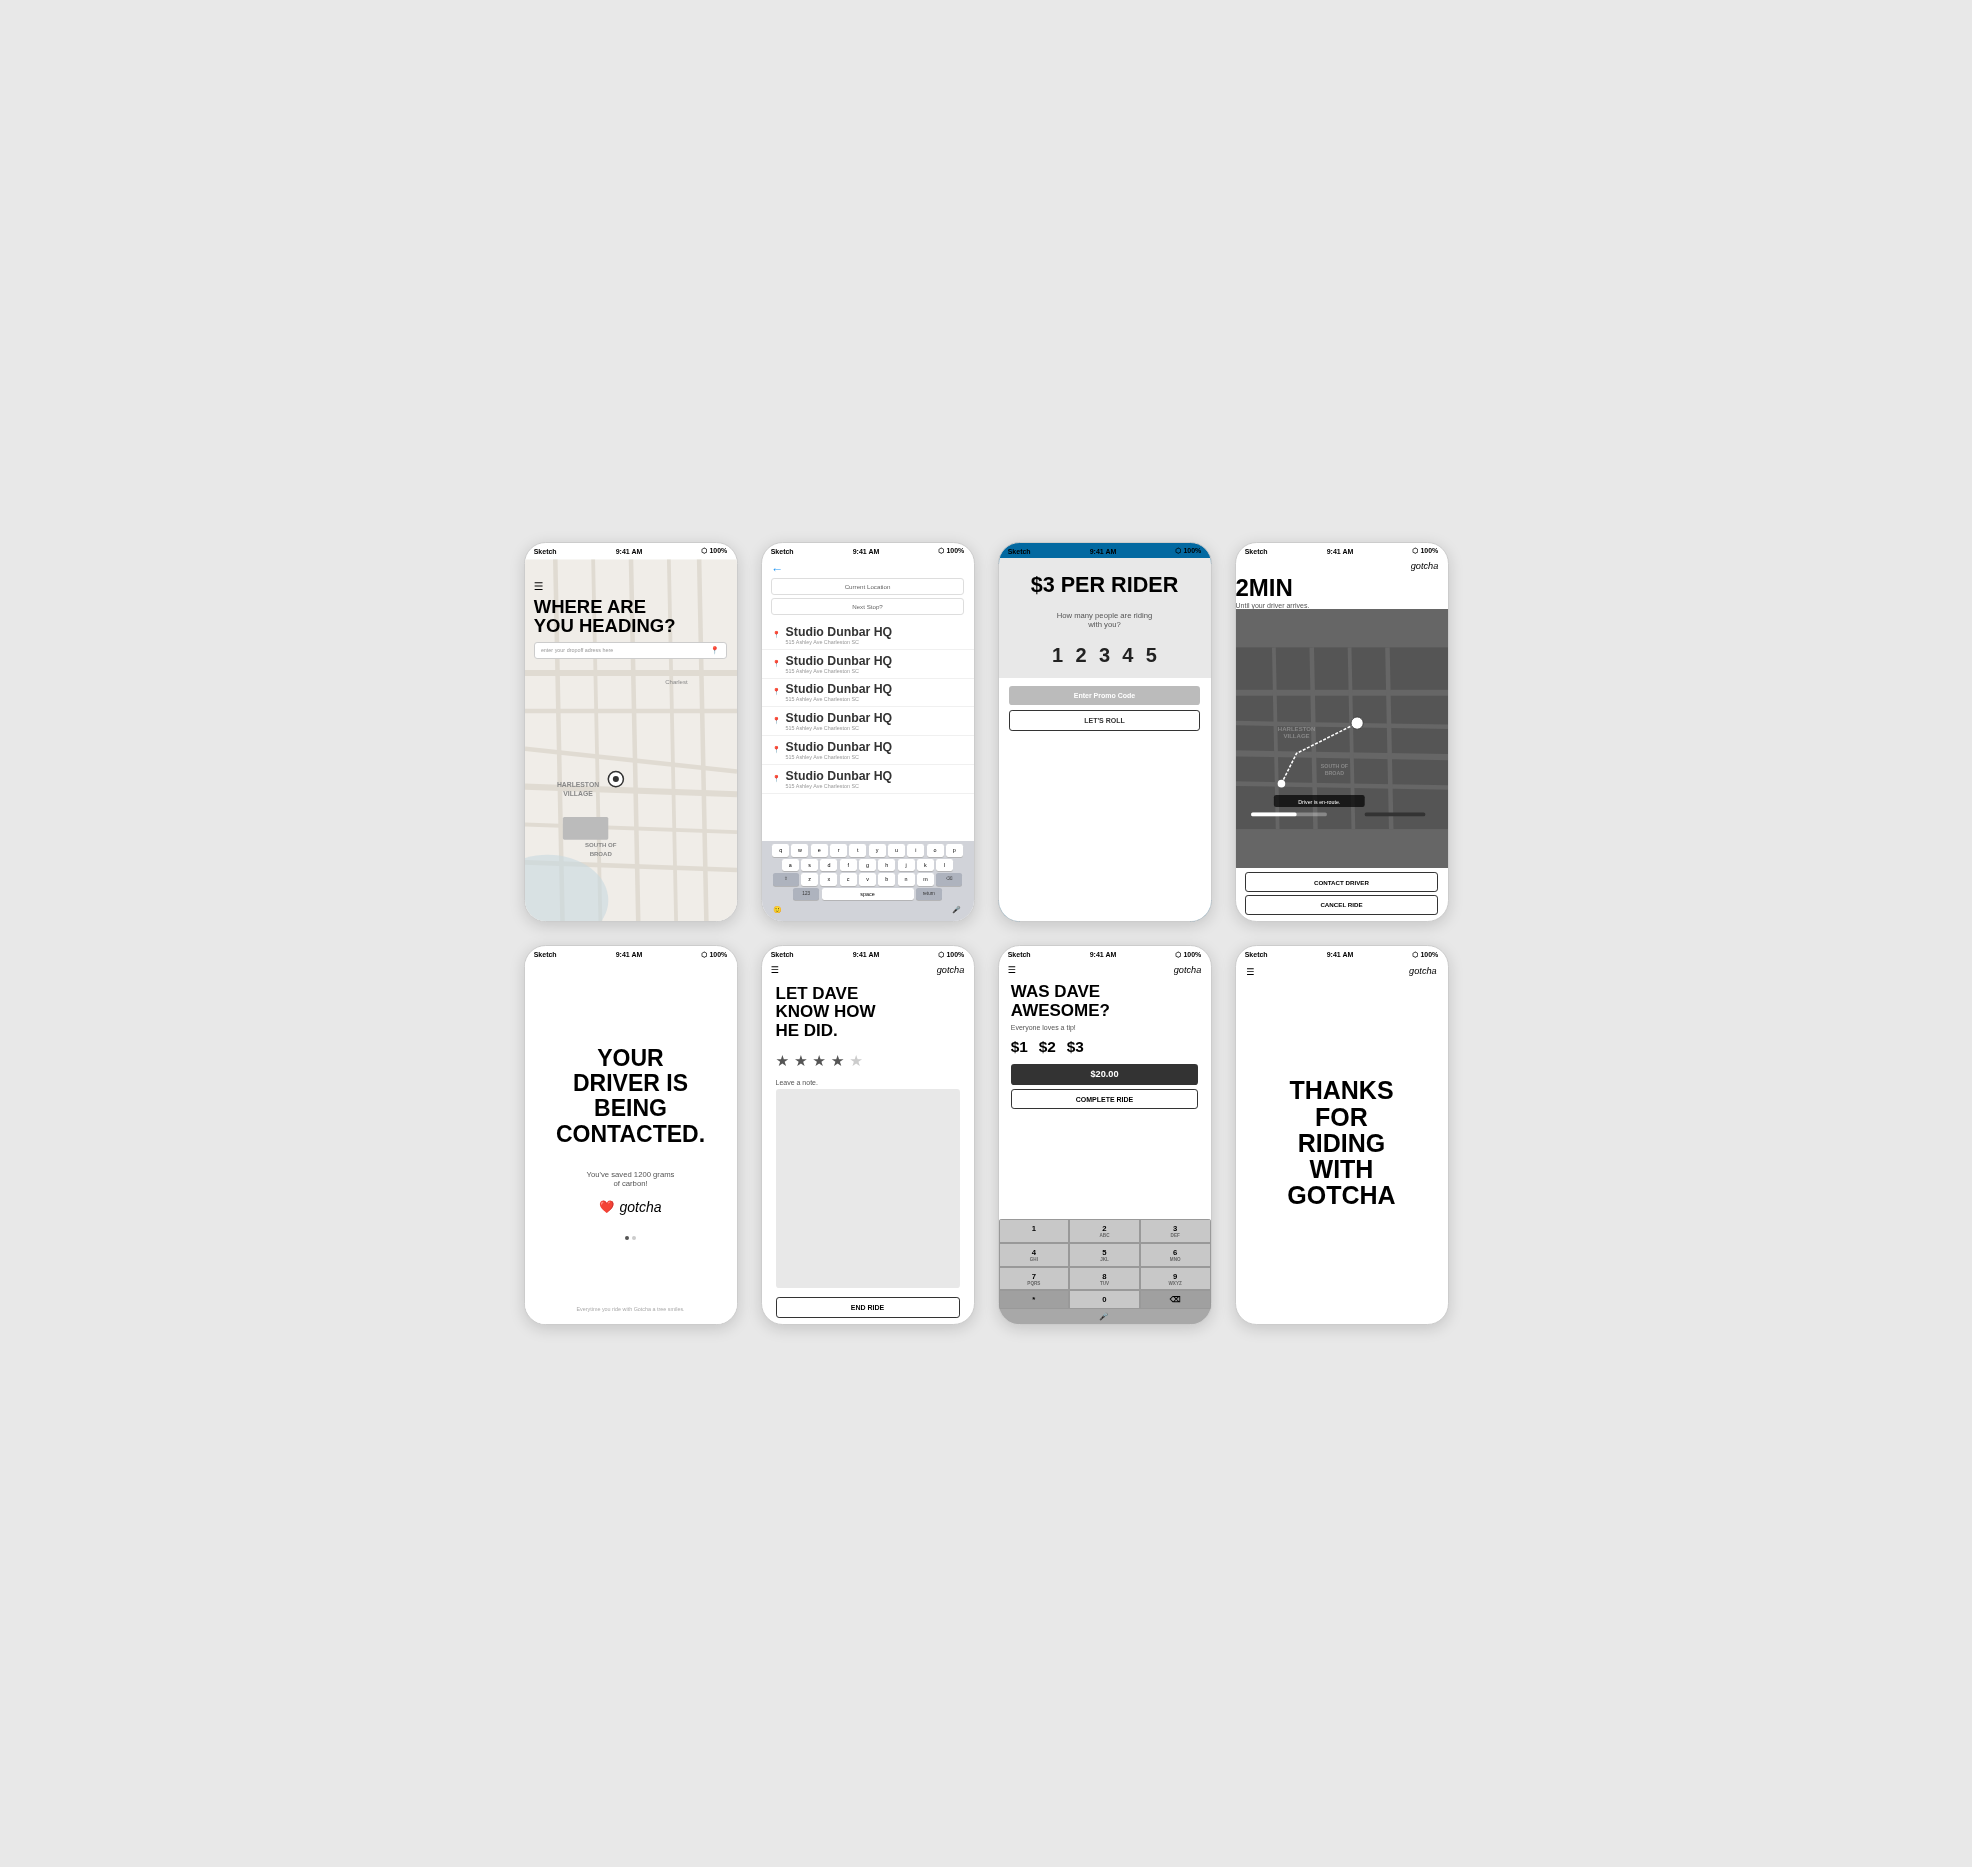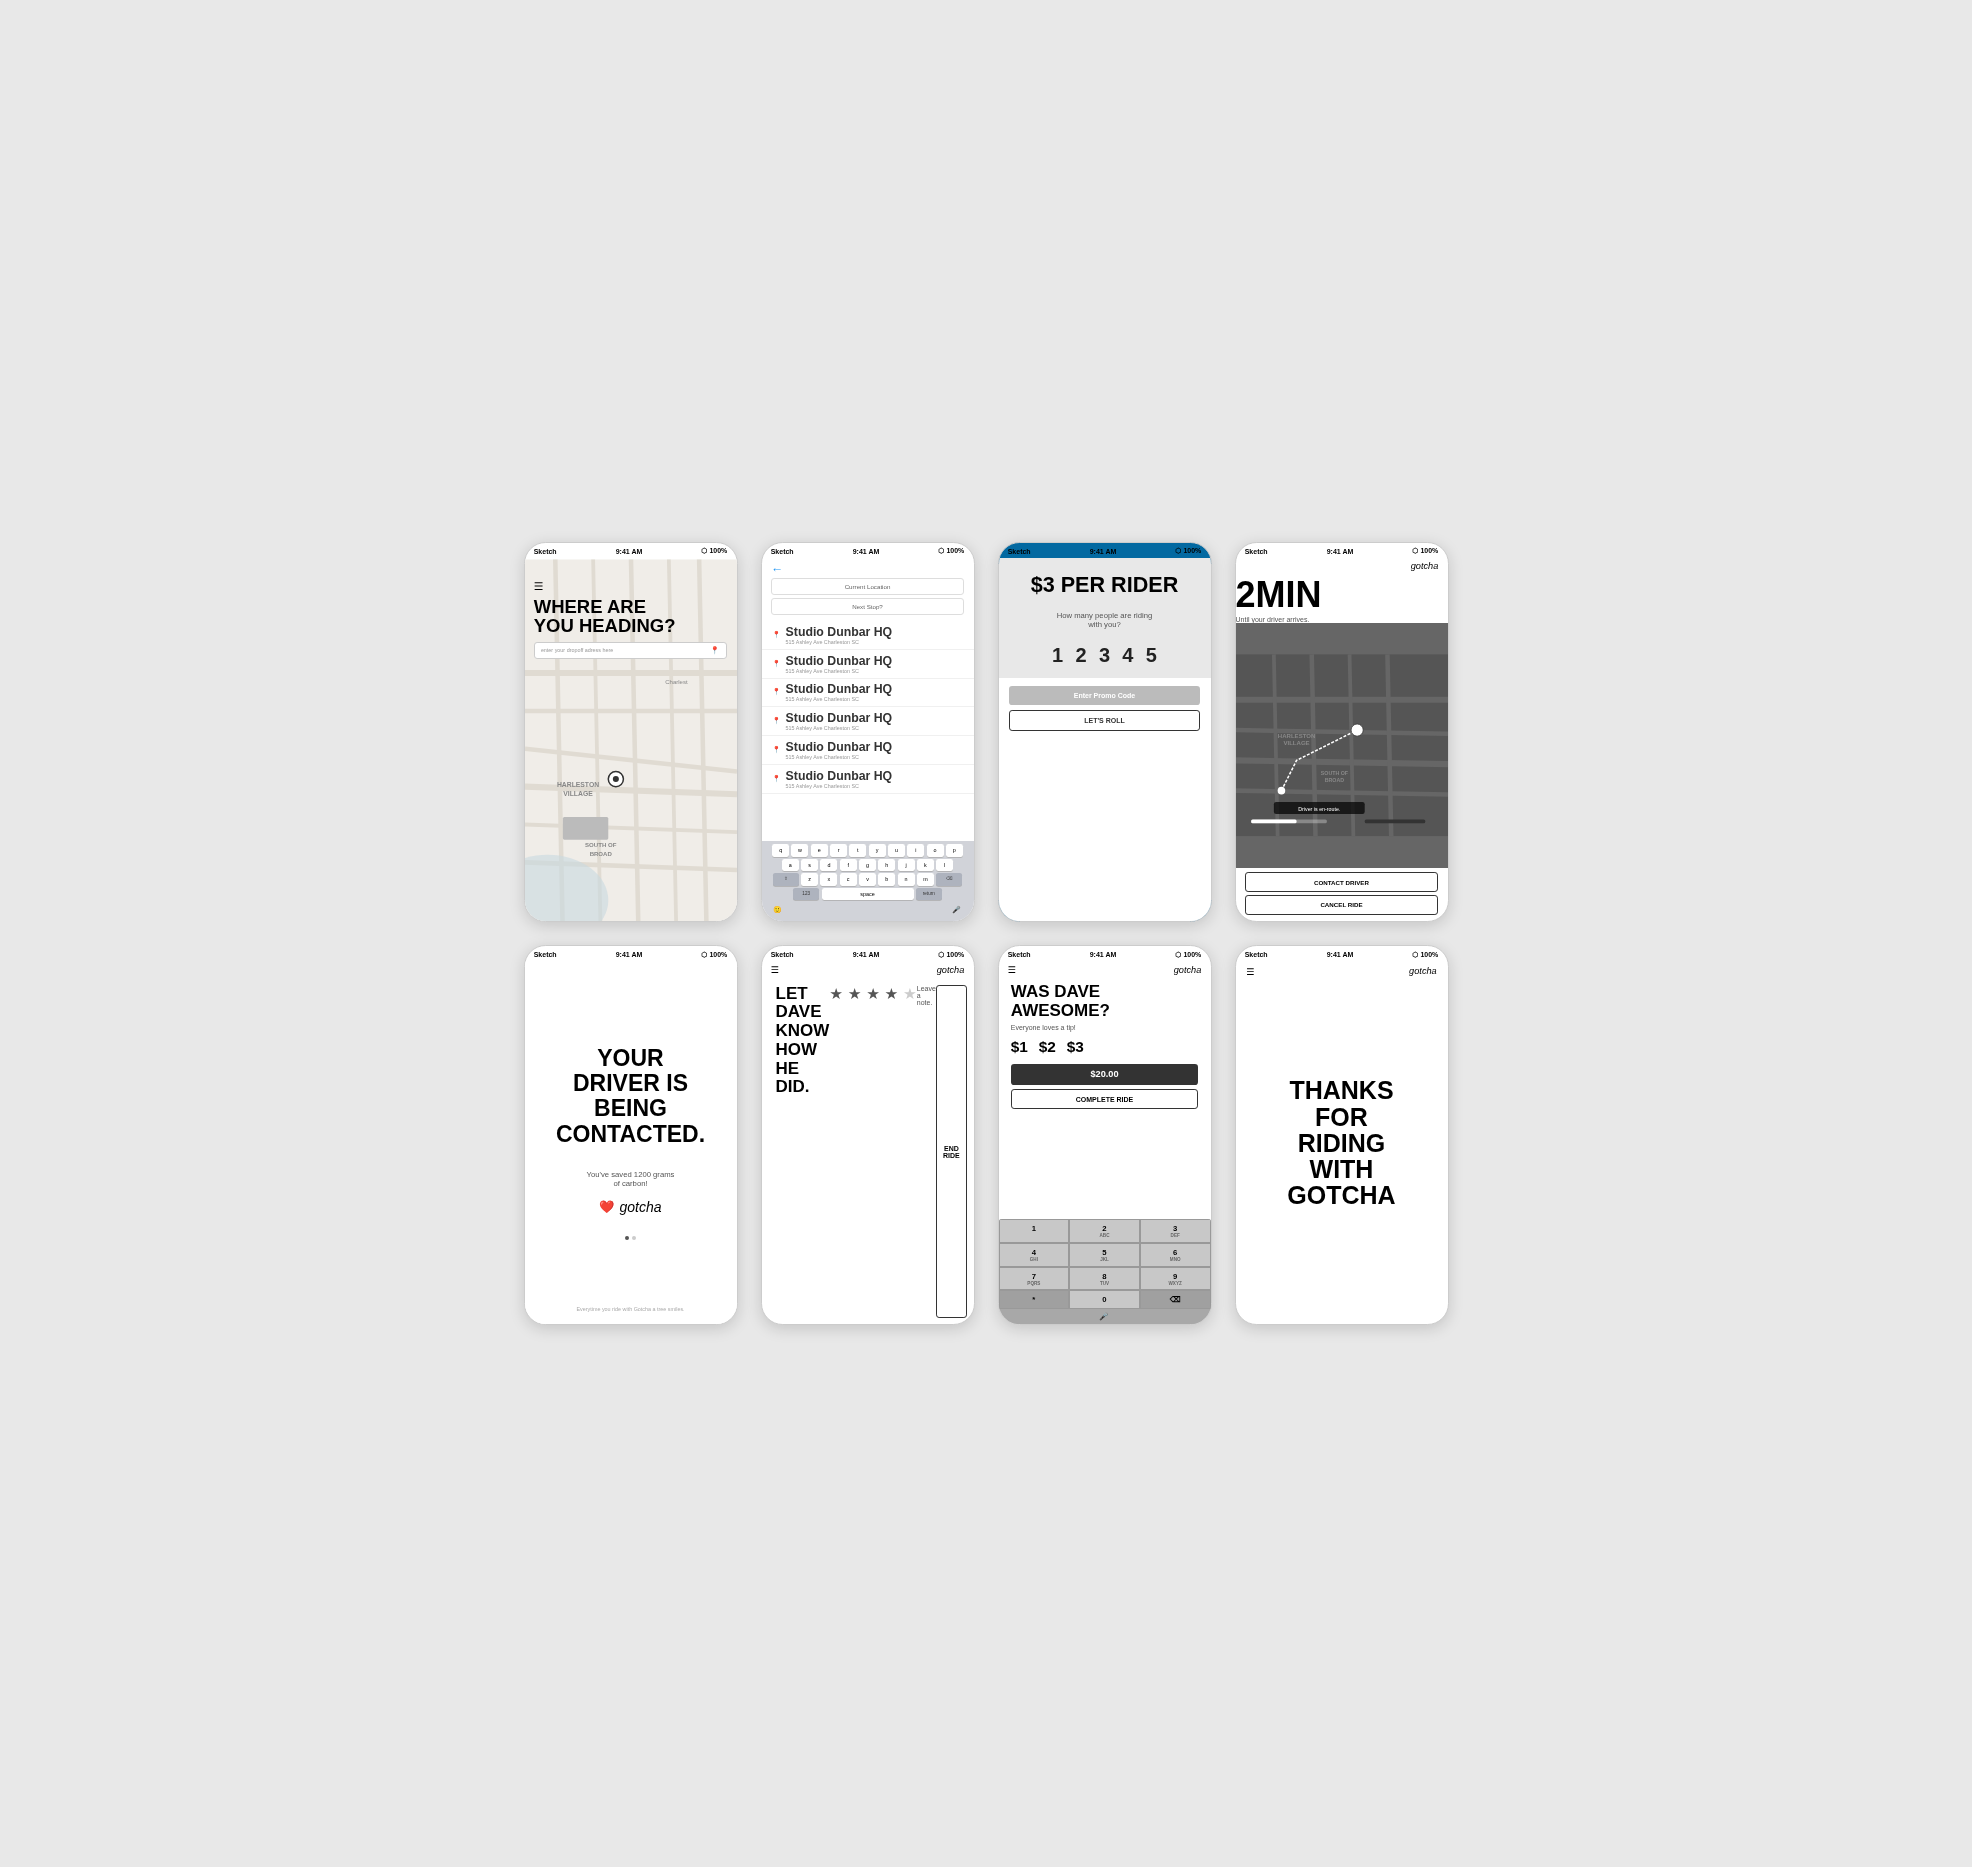--- a/index.html
+++ b/index.html
@@ -171,21 +171,21 @@
       background: white;
       color: #333;
       border: 1.2px solid #333;
       padding: 6.2px;
       border-radius: 3.1px;
       font-size: 7px;
       font-weight: 700;
       text-transform: uppercase;
     }
     .arrival-time {
-      font-size: 36px;
+      font-size: 24px;
       font-weight: 900;
       text-transform: uppercase;
     }
     .arrival-sub {
       font-size: 7px;
       color: #555;
     }
     .contact-btn {
       width: 100%;
       border: 1.2px solid #333;
@@ -631,21 +631,21 @@
     <div class="status-bar dark">
       <span class="status-left">Sketch</span>
       <span>9:41 AM</span>
       <span>⬡ 100%</span>
     </div>
     <div class="screen-content" style="display:flex; flex-direction:column;">
       <div class="top-nav" style="display:flex; justify-content:space-between; padding:3.1px 9.2px; align-items:center;">
         <span style="font-size:9.2px;">☰</span>
         <span style="font-style:italic; font-size:9.2px;">gotcha</span>
       </div>
-      <div style="padding:6.2px 14px; flex:1; display:flex; flex-direction:row;">
+      <div style="padding:6.2px 14px; flex:1; display:flex; flex-direction:column;justify-content:center;">
         <div class="let-dave-title">LET DAVE<br>KNOW HOW<br>HE DID.</div>
         <div class="stars-row">
           <span class="star filled">★</span>
           <span class="star filled">★</span>
           <span class="star filled">★</span>
           <span class="star filled">★</span>
           <span class="star empty">★</span>
         </div>
         <div class="note-label">Leave a note.</div>
         <div style="width:100%; flex:1; background:#e8e8e8; border-radius:3.1px; margin-bottom:9.2px; min-height:62px;"></div>

